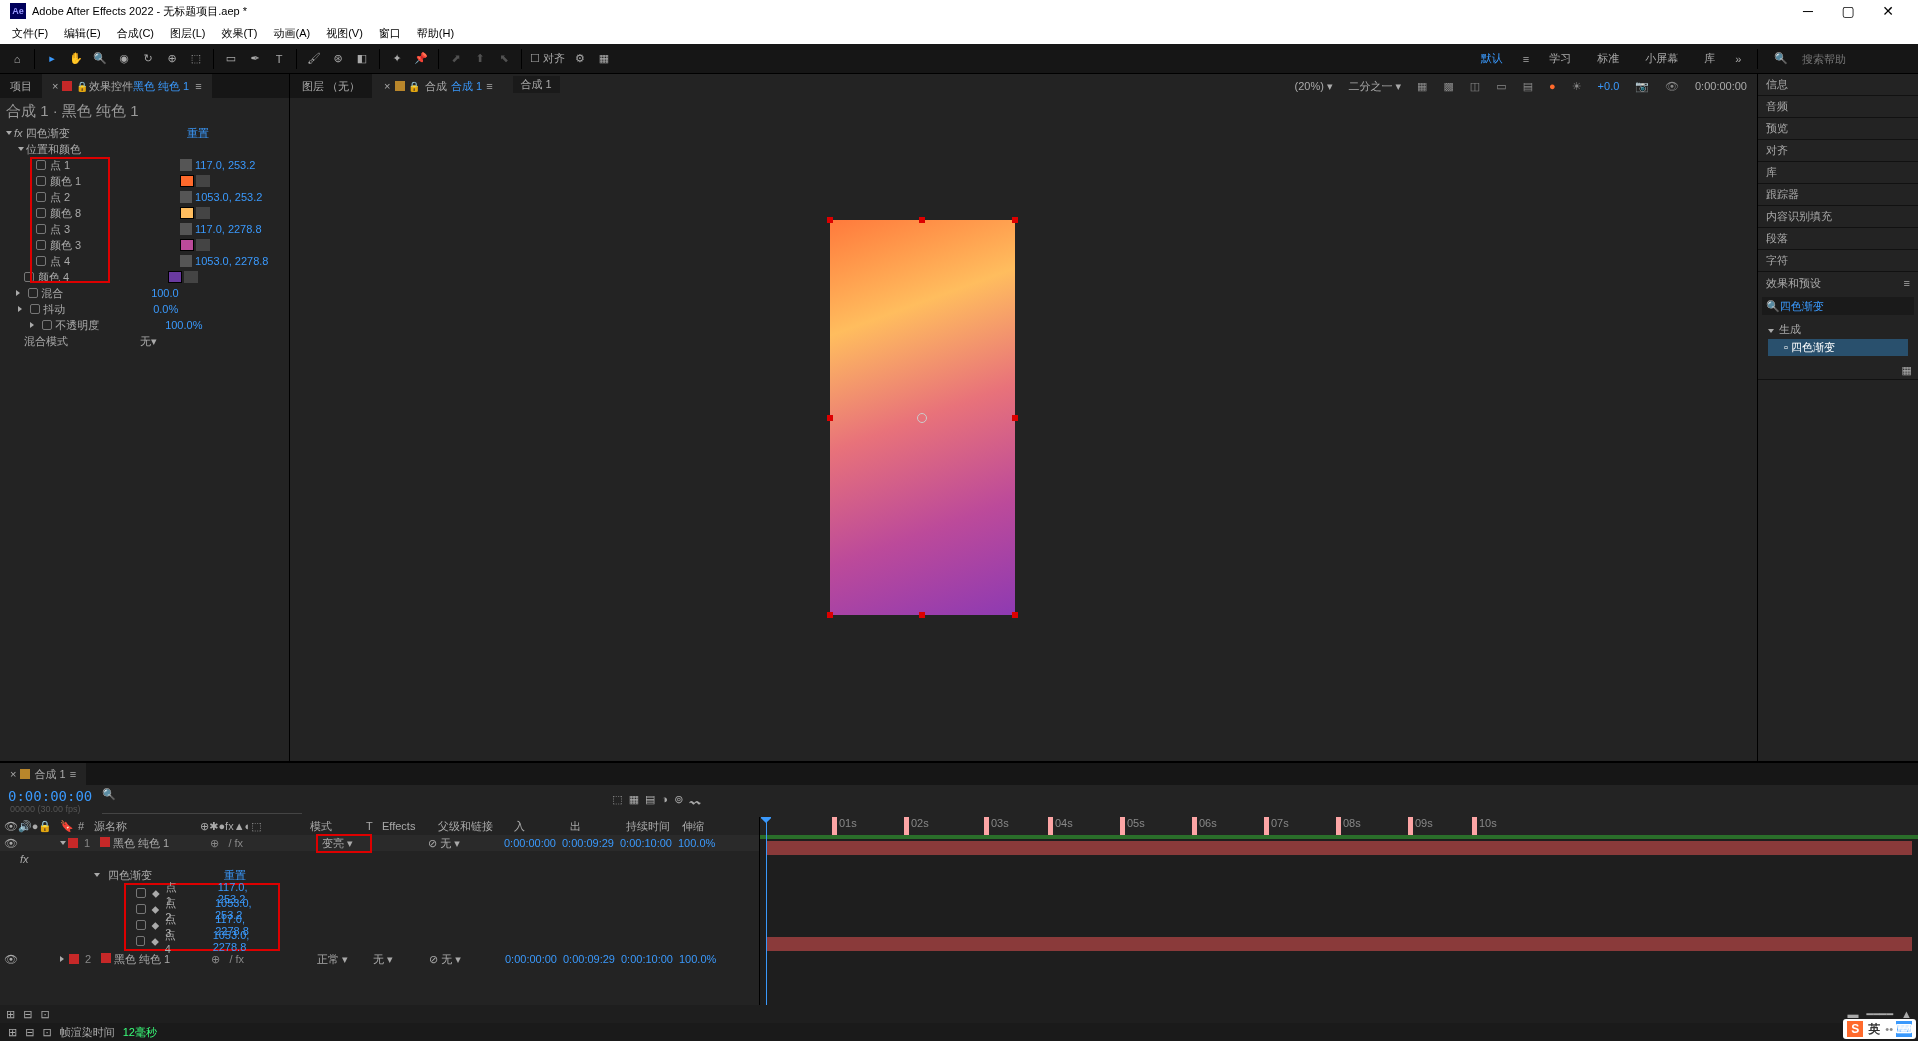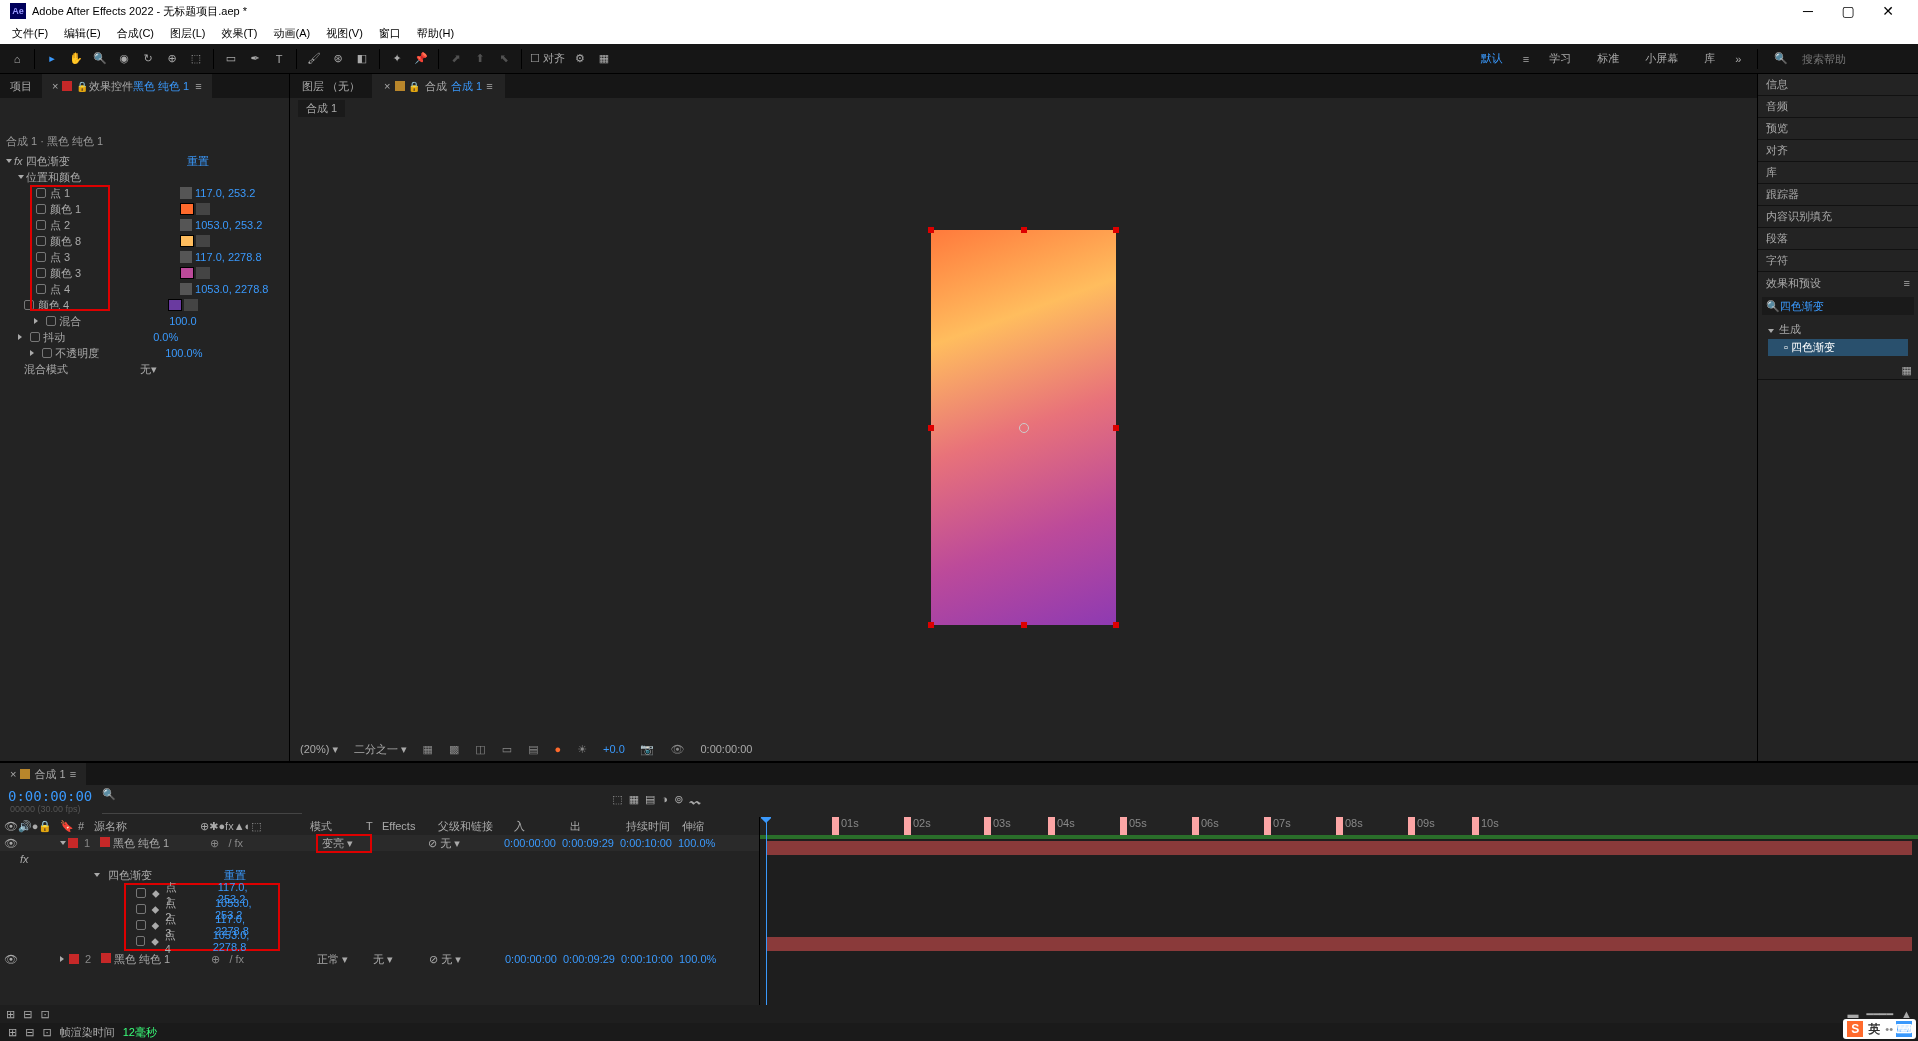--- a/index.html
+++ b/index.html
@@ -15,32 +15,32 @@
 .toolbar .sep { width: 1px; height: 20px; background: #000; margin: 0 2px; }
 .toolbar .right { margin-left: auto; display: flex; align-items: center; gap: 14px; padding-right: 8px; }
 .toolbar .wslabel { color: #aaa; cursor: pointer; padding: 0 6px; }
 .toolbar .wslabel.active { color: #3a99fc; }
 .main { flex: 1; display: flex; overflow: hidden; }
 .leftcol { width: 290px; background: #232323; display: flex; flex-direction: column; border-right: 1px solid #000; }
 .panel-tabs { background: #161616; height: 24px; display: flex; align-items: center; font-size: 11px; }
 .panel-tabs .tab { padding: 0 10px; height: 24px; display: flex; align-items: center; cursor: pointer; }
 .panel-tabs .tab.active { background: #232323; }
 .panel-tabs .sq { width: 10px; height: 10px; display: inline-block; margin-right: 4px; }
-.effect-header { padding: 4px 6px; font-size: 11px; color: #999; margin-top: 32px; }
+.effect-header { padding: 4px 6px; font-size: 15px; color: #999; }
 .effect-tree { font-size: 11px; }
 .effect-row { display: flex; align-items: center; height: 16px; padding-left: 6px; }
 .effect-row .name { flex: 0 0 144px; display: flex; align-items: center; gap: 4px; }
 .effect-row .value { color: #3a99fc; cursor: pointer; }
 .effect-row .swatch { width: 14px; height: 12px; border: 1px solid #000; }
 .effect-row .eyedrop { width: 14px; height: 12px; background: #444; display: inline-block; margin-left: 2px; }
 .stopwatch { width: 10px; height: 10px; border: 1px solid #777; border-radius: 2px; display: inline-block; }
 .tri { display: inline-block; width: 0; height: 0; border-left: 3px solid transparent; border-right: 3px solid transparent; border-top: 4px solid #aaa; margin-right: 2px; }
 .tri.right { border-top: 3px solid transparent; border-bottom: 3px solid transparent; border-left: 4px solid #aaa; }
 .redbox { border: 2px solid #d00; }
-.centercol { flex: 1; background: #232323; display: flex; flex-direction: column; border-right: 1px solid #000; }
+.centercol { flex: 1; background: #232323; display: flex; flex-direction: row; border-right: 1px solid #000; }
 .center-tabs { background: #161616; height: 24px; display: flex; align-items: center; }
 .center-tabs .tab { padding: 0 12px; height: 24px; display: flex; align-items: center; cursor: pointer; gap: 4px; }
 .center-tabs .tab.active { background: #232323; }
 .subtabs { background: #232323; height: 20px; display: flex; align-items: center; padding-left: 8px; }
 .subtabs .stab { background: #1a1a1a; padding: 1px 8px; cursor: pointer; }
 .viewer { flex: 1; background: #232323; display: flex; align-items: center; justify-content: center; position: relative; }
 .canvas { width: 185px; height: 395px; background: linear-gradient(160deg, #ff7a3c 0%, #ffbd5e 25%, #e8727a 50%, #bc4a9a 75%, #8e3ab2 100%); position: relative; }
 .handle { position: absolute; width: 6px; height: 6px; background: #d00; }
 .handle.tl { top: -3px; left: -3px; } .handle.tm { top: -3px; left: calc(50% - 3px); } .handle.tr { top: -3px; right: -3px; }
 .handle.ml { top: calc(50% - 3px); left: -3px; } .handle.mr { top: calc(50% - 3px); right: -3px; }
@@ -65,21 +65,21 @@
 .tl-head .tc { color: #3a99fc; font-family: monospace; font-size: 14px; }
 .tl-head .tcsub { color: #555; font-size: 9px; margin-left: 2px; }
 .tl-head .search { flex: 0 0 200px; }
 .tl-head .search input { background: transparent; border: none; border-bottom: 1px solid #444; width: 100%; color: #aaa; outline: none; }
 .tl-head .ricons { display: flex; gap: 6px; margin-left: 300px; }
 .tl-cols { height: 18px; display: flex; font-size: 10px; background: #232323; align-items: center; }
 .tl-body { flex: 1; display: flex; overflow: hidden; }
 .tl-left { width: 760px; border-right: 1px solid #000; overflow: hidden; }
 .tl-right { flex: 1; background: #1e1e1e; position: relative; }
 .tl-ruler { height: 18px; background: #232323; display: flex; position: relative; font-size: 9px; }
-.tl-ruler .tick { position: absolute; top: 0; height: 18px; border-left: 7px solid #fca5a5; padding-left: 2px; color: #888; }
+.tl-ruler .tick { position: absolute; top: 0; height: 18px; border-left: 5px solid #fca5a5; padding-left: 2px; color: #888; }
 .tl-playhead { position: absolute; top: 0; bottom: 0; left: 6px; width: 1px; background: #3a99fc; }
 .tl-playhead::before { content: ""; position: absolute; top: -6px; left: -5px; width: 10px; height: 12px; background: #3a99fc; clip-path: polygon(0 0, 100% 0, 100% 60%, 50% 100%, 0 60%); }
 .layer-row { height: 16px; display: flex; align-items: center; font-size: 11px; }
 .layer-row .av { width: 60px; display: flex; gap: 3px; padding-left: 4px; }
 .layer-row .num { width: 18px; text-align: center; color: #888; }
 .layer-row .color { width: 10px; height: 10px; }
 .layer-row .name { flex: 0 0 110px; padding-left: 4px; }
 .layer-row .sw { width: 110px; color: #888; display: flex; gap: 4px; padding-left: 4px; }
 .layer-row .mode { flex: 0 0 56px; }
 .layer-row .trkmat { flex: 0 0 56px; }
@@ -233,21 +233,21 @@
           </span><span class="crosshair"></span>&nbsp;<span class="value">1053.0, 2278.8</span></div>
       <div class="effect-row" style="padding-left:24px">
           <span class="name">
             <span class="stopwatch"></span> 
             <span>颜色 4</span>
           </span>
           <span class="swatch" style="background:#6a3aa0"></span>
           <span class="eyedrop"></span>
         </div>
 
-      <div class="effect-row" style="padding-left:34px"><span class="tri right"></span>&nbsp;<span class="stopwatch"></span>&nbsp;<span style="flex:0 0 110px">混合</span><span class="value">100.0</span></div>
+      <div class="effect-row" style="padding-left:16px"><span class="tri right"></span>&nbsp;<span class="stopwatch"></span>&nbsp;<span style="flex:0 0 110px">混合</span><span class="value">100.0</span></div>
       <div class="effect-row" style="padding-left:18px"><span class="tri right"></span>&nbsp;<span class="stopwatch"></span>&nbsp;<span style="flex:0 0 110px">抖动</span><span class="value">0.0%</span></div>
       <div class="effect-row" style="padding-left:30px"><span class="tri right"></span>&nbsp;<span class="stopwatch"></span>&nbsp;<span style="flex:0 0 110px">不透明度</span><span class="value">100.0%</span></div>
       <div class="effect-row" style="padding-left:24px">
           <span style="flex:0 0 116px">混合模式</span>
           <span>无</span> 
           <span>▾</span>
         </div>
     </div>
   </div>
 

